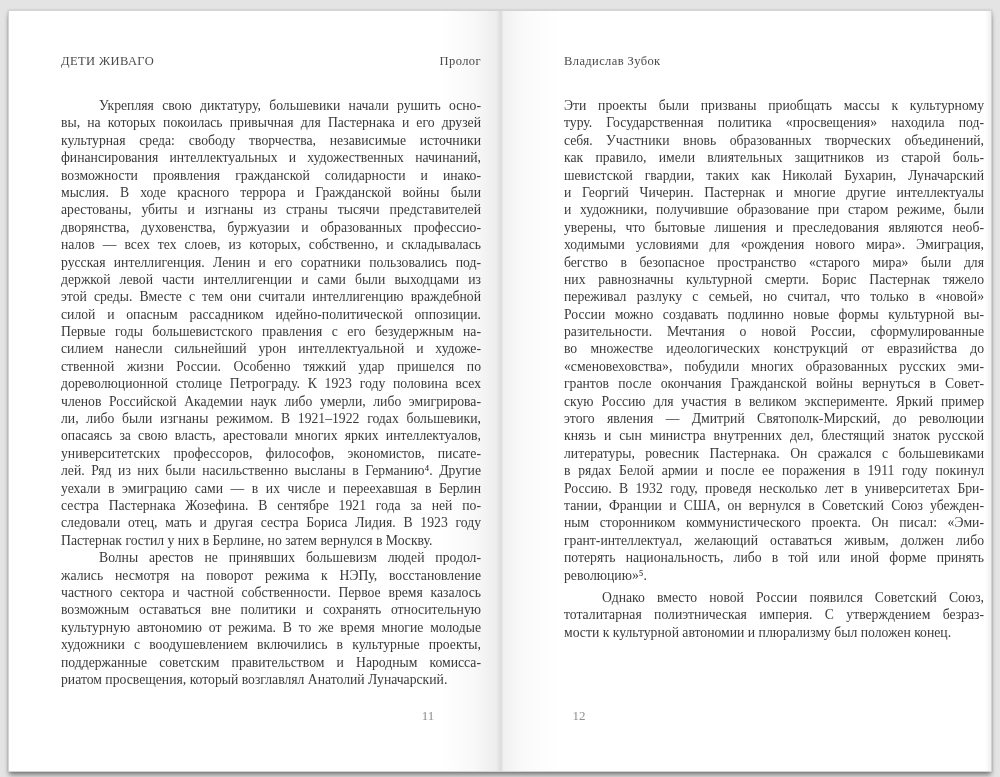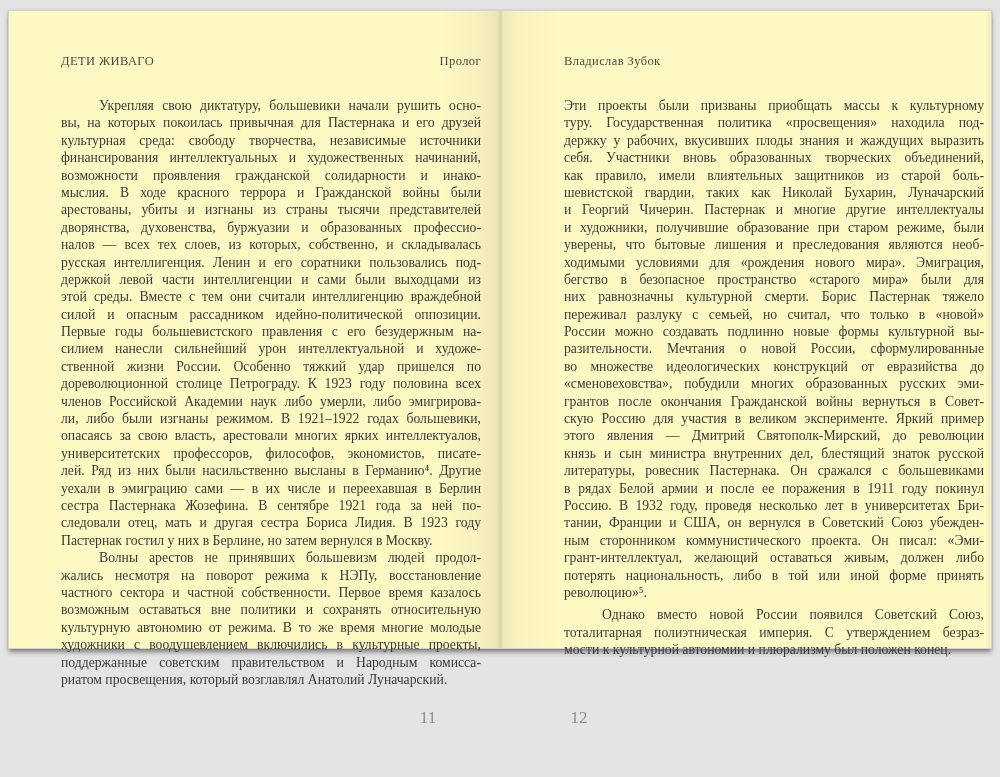--- a/index.html
+++ b/index.html
@@ -9,22 +9,22 @@
     height: 777px;
     overflow: hidden;
     background: #e4e4e4;
     font-family: "Liberation Serif", "DejaVu Serif", serif;
   }
   .book {
     position: absolute;
     left: 8px;
     top: 10px;
     width: 984px;
-    height: 639px;
-    background: #fef9c3;
+    height: 762px;
+    background: #ffffff;
     border: 1px solid #d3d3d3;
     box-sizing: border-box;
     box-shadow: 0 0 2px rgba(0,0,0,0.18), 0 4px 5px -1px rgba(0,0,0,0.45);
   }
   .page {
     position: absolute;
     top: 0;
     height: 100%;
     width: 492px;
   }
@@ -65,21 +65,21 @@
     white-space: normal;
   }
   .line.last { text-align-last: left; }
   .para.indent .line.first { text-indent: 38px; }
 
   .folio {
     position: absolute;
     top: 697px;
     width: 30px;
     text-align: center;
-    font-size: 17px;
+    font-size: 13px;
     color: #8f8f8f;
   }
   .folio-left  { left: 404px; }
   .folio-right { left: 555px; }
 
   .spine {
     position: absolute;
     left: 432px;
     top: 0;
     width: 120px;
@@ -158,21 +158,20 @@
 
   <div class="page page-right">
     <div class="running-head">
       <span>Владислав Зубок</span>
       <span></span>
     </div>
     <div class="text-block">
         <div class="para">
           <div class="line first">Эти проекты были призваны приобщать массы к культурному</div>
           <div class="line">туру. Государственная политика «просвещения» находила под-</div>
-          <div class="line">держку у рабочих, вкусивших плоды знания и жаждущих выразить</div>
           <div class="line">себя. Участники вновь образованных творческих объединений,</div>
           <div class="line">как правило, имели влиятельных защитников из старой боль-</div>
           <div class="line">шевистской гвардии, таких как Николай Бухарин, Луначарский</div>
           <div class="line">и Георгий Чичерин. Пастернак и многие другие интеллектуалы</div>
           <div class="line">и художники, получившие образование при старом режиме, были</div>
           <div class="line">уверены, что бытовые лишения и преследования являются необ-</div>
           <div class="line">ходимыми условиями для «рождения нового мира». Эмиграция,</div>
           <div class="line">бегство в безопасное пространство «старого мира» были для</div>
           <div class="line">них равнозначны культурной смерти. Борис Пастернак тяжело</div>
           <div class="line">переживал разлуку с семьей, но считал, что только в «новой»</div>

